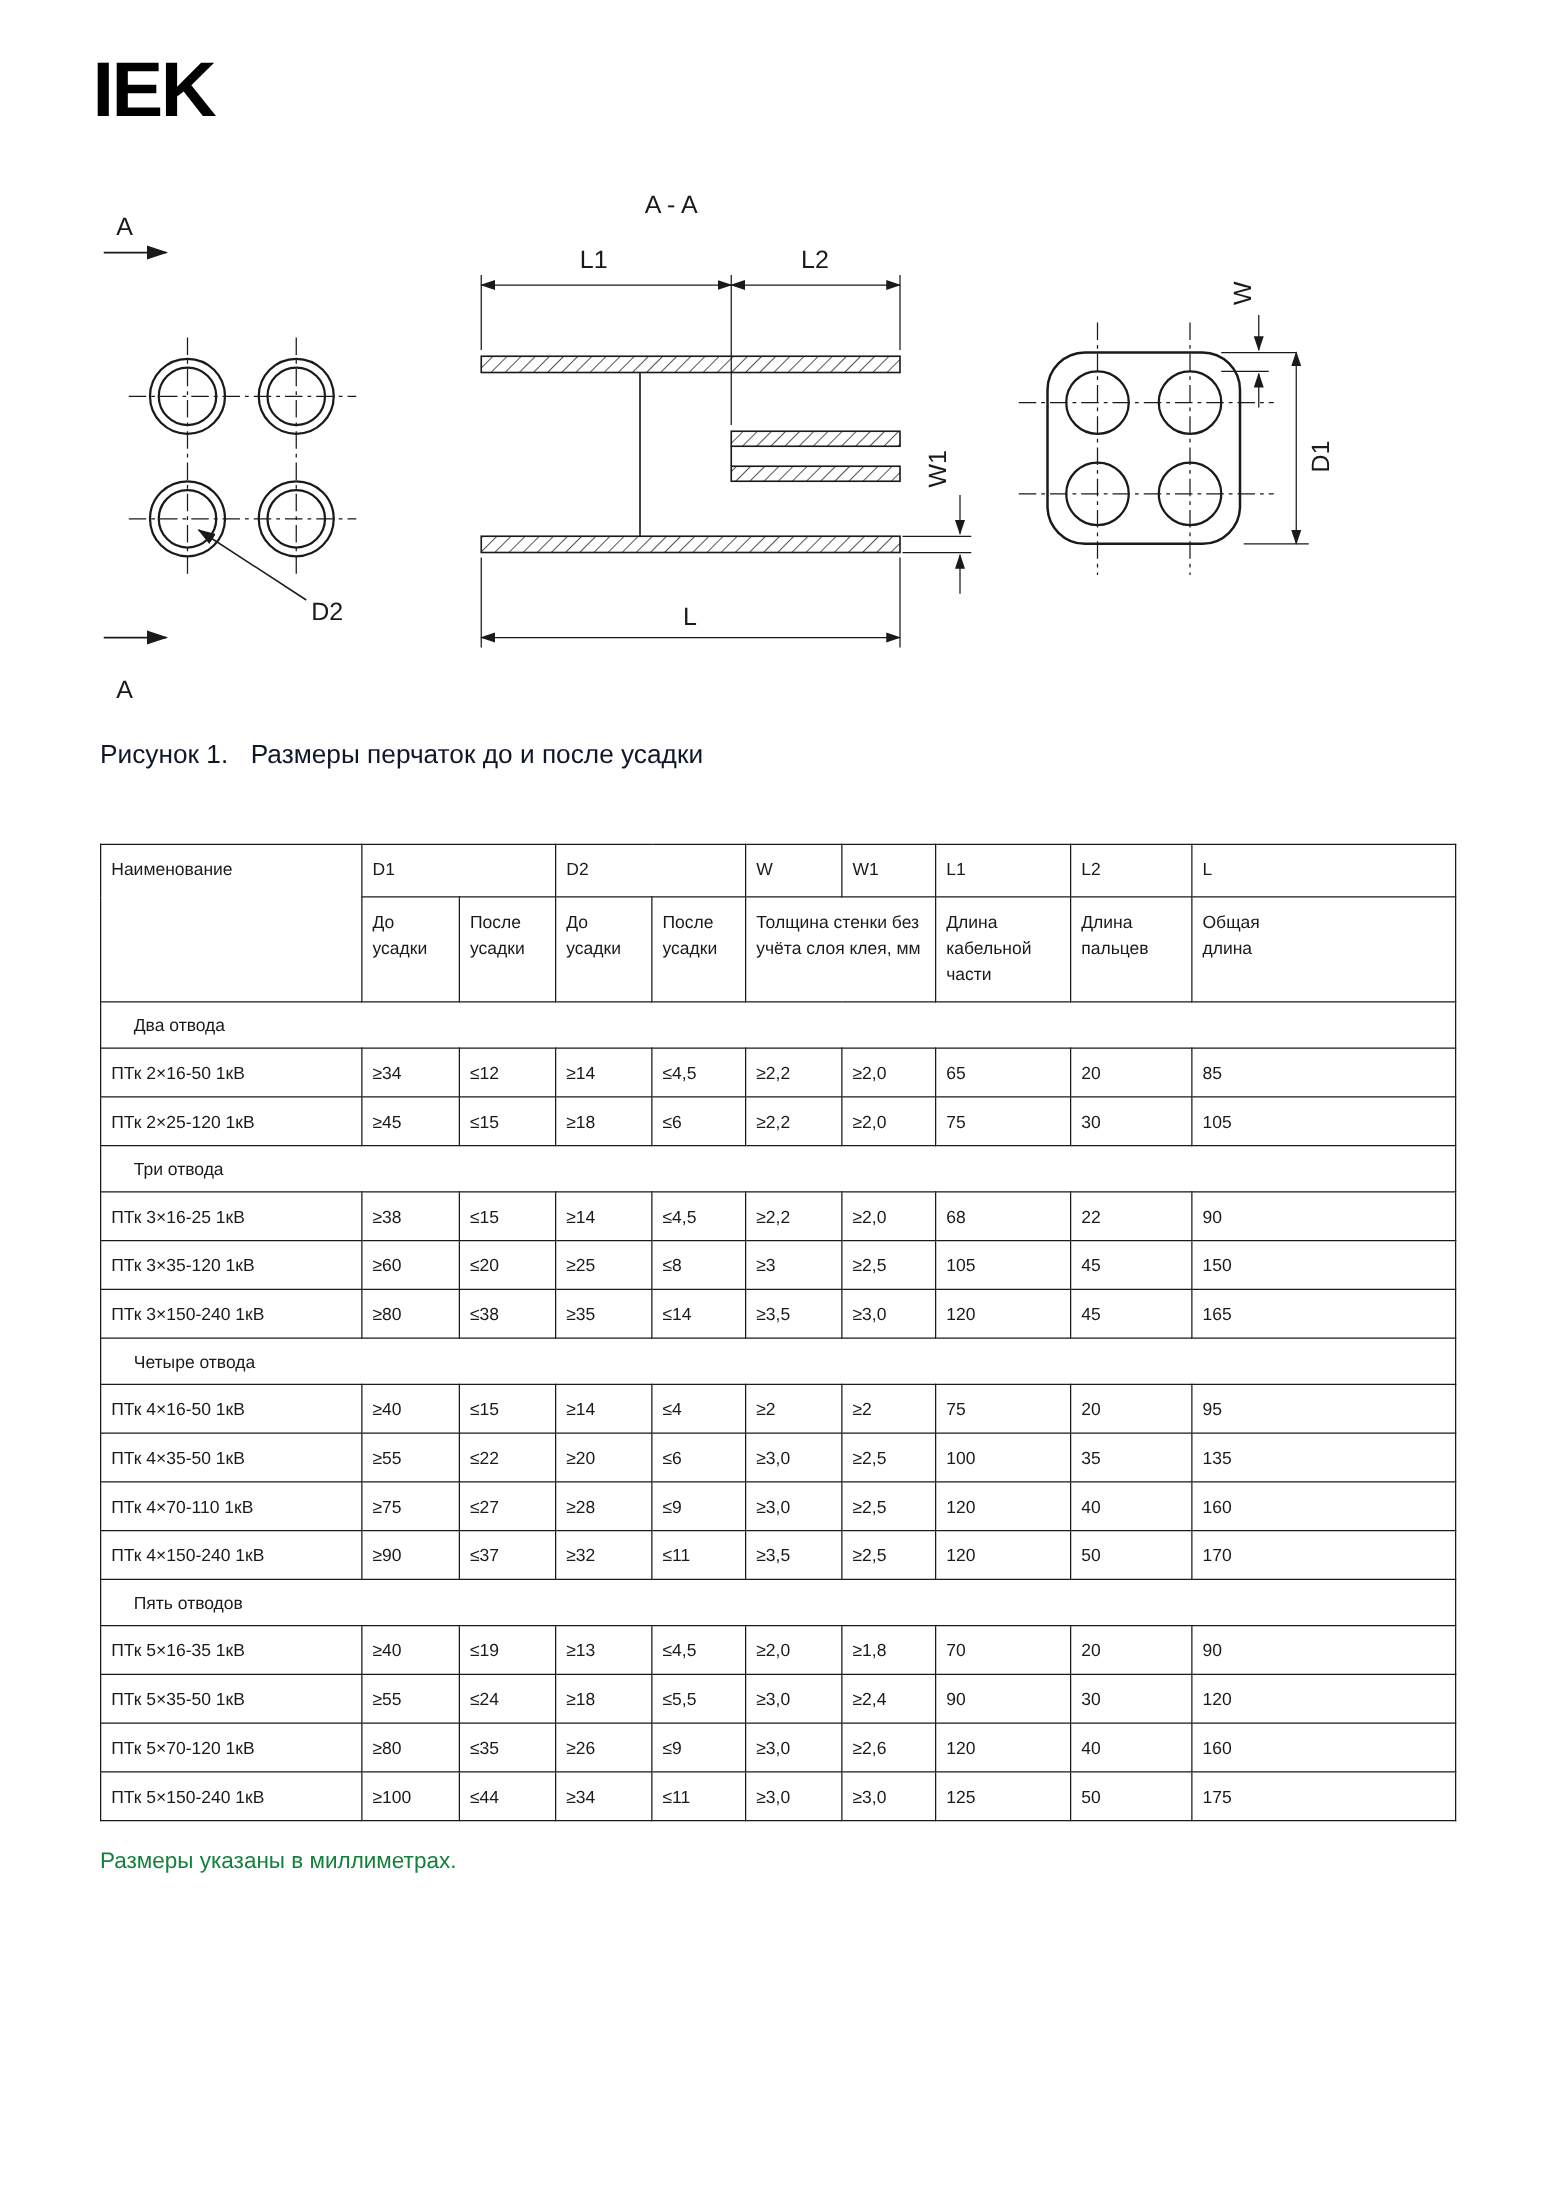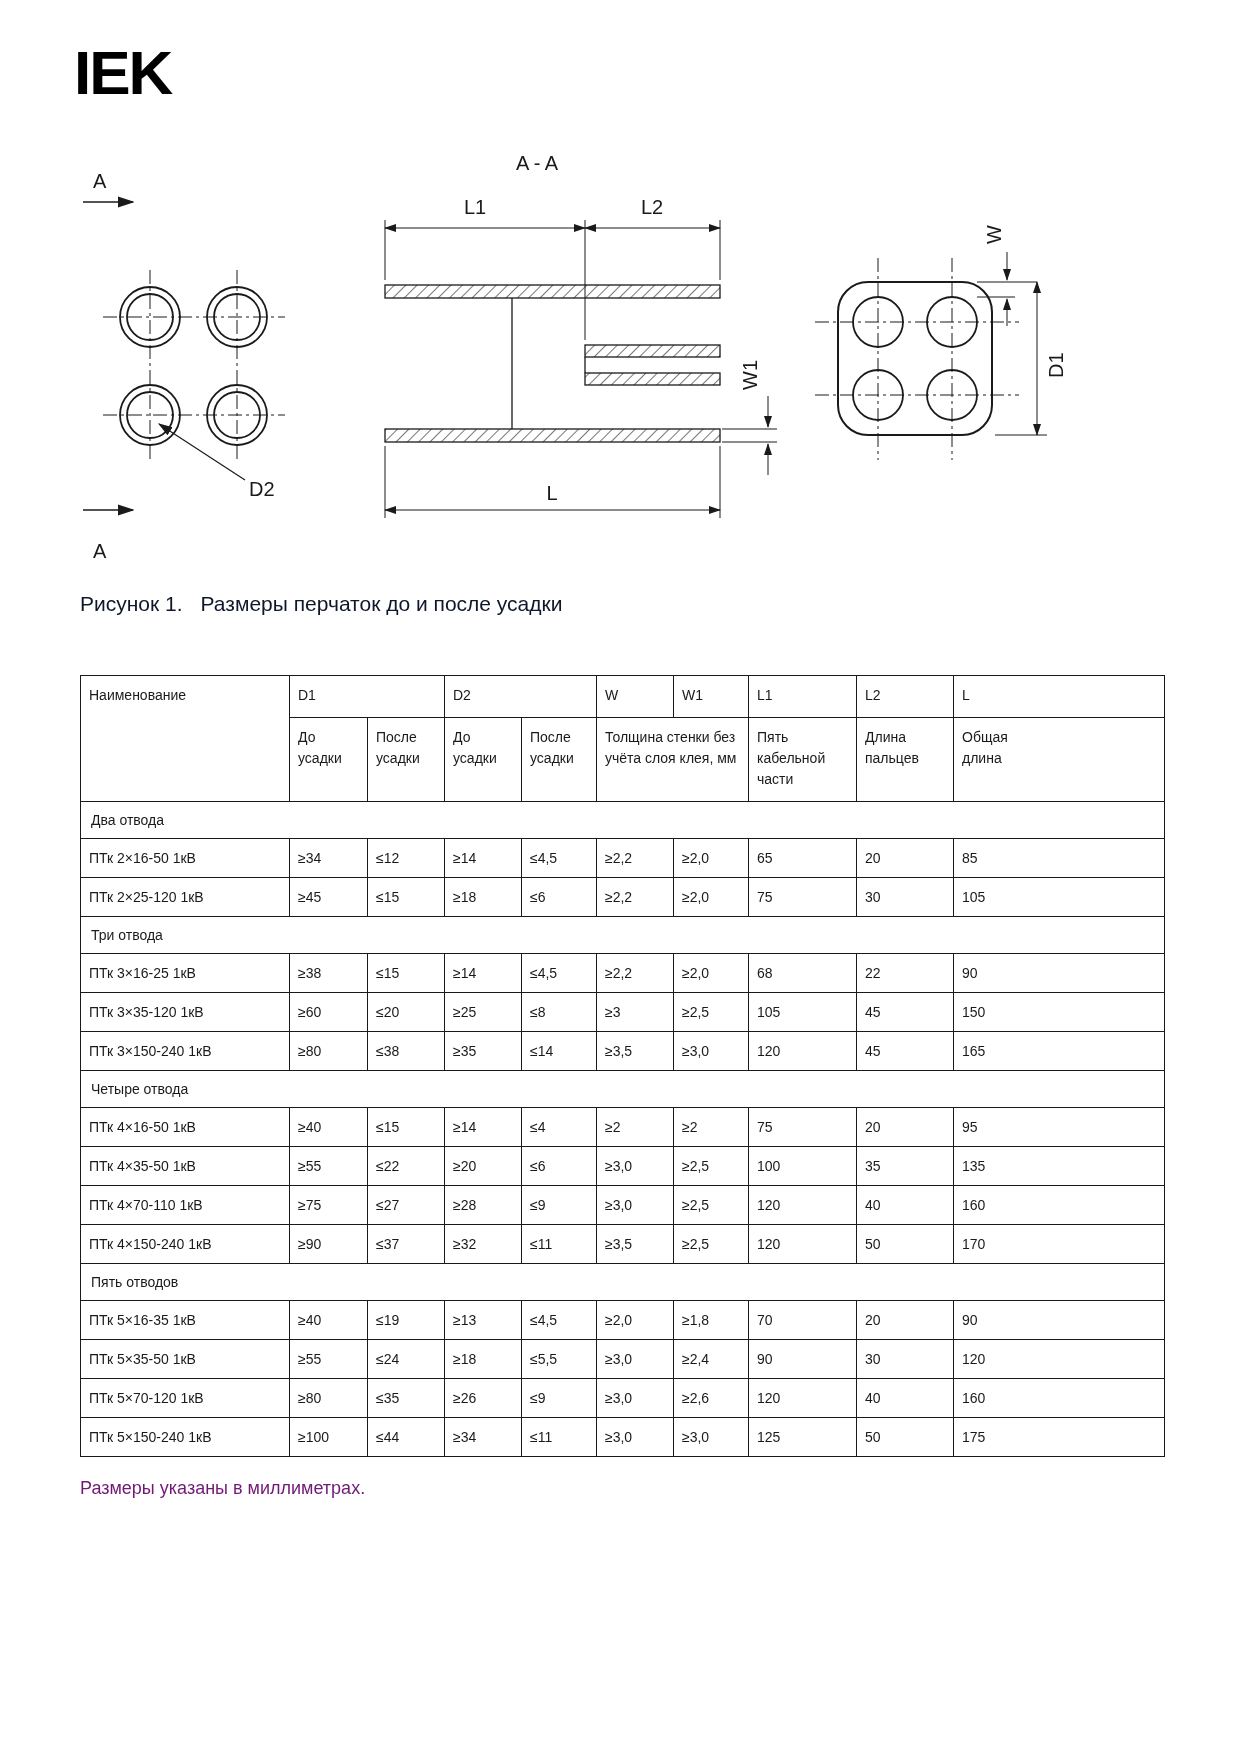--- a/index.html
+++ b/index.html
@@ -23,23 +23,23 @@
     border-collapse:collapse; table-layout:fixed; font-size:14px; color:#1a1a1a;
   }
   .dim-table th, .dim-table td {
     border:1px solid #1a1a1a; font-weight:normal; text-align:left;
     padding:2px 8px; overflow:hidden;
   }
   .dim-table thead th { vertical-align:top; padding-top:9px; line-height:21px; }
   .dim-table thead tr.hrow1 th { height:42px; }
   .dim-table thead tr.hrow2 th { height:84px; }
   .dim-table tbody td { height:39px; vertical-align:middle; }
-  .dim-table tr.group-row td { height:37px; padding-left:10px; }
+  .dim-table tr.group-row td { height:37px; padding-left:26px; }
   .narrow { display:inline-block; max-width:72px; }
-  .footnote { position:absolute; left:80px; top:1478px; font-size:18px; color:#701a75; }
+  .footnote { position:absolute; left:80px; top:1478px; font-size:18px; color:#15803d; }
 </style>
 </head>
 <body>
 
 <div class="logo">IEK</div>
 
 <div class="drawing">
   <svg width="1000" height="430" viewBox="0 0 1000 430">
     <defs>
       <pattern id="hatch" width="8" height="8" patternUnits="userSpaceOnUse" patternTransform="rotate(45)">
@@ -162,21 +162,21 @@
       <th>L1</th>
       <th>L2</th>
       <th>L</th>
     </tr>
     <tr class="hrow2">
       <th>До усадки</th>
       <th>После усадки</th>
       <th>До усадки</th>
       <th>После усадки</th>
       <th colspan="2">Толщина стенки без учёта слоя клея, мм</th>
-      <th>Пять кабельной части</th>
+      <th>Длина кабельной части</th>
       <th>Длина пальцев</th>
       <th><span class="narrow">Общая длина</span></th>
     </tr>
   </thead>
   <tbody id="table-body">
       <tr class="group-row">
         <td colspan="10">Два отвода</td>
       </tr>
       <tr>
         <td>ПТк 2×16-50 1кВ</td>

